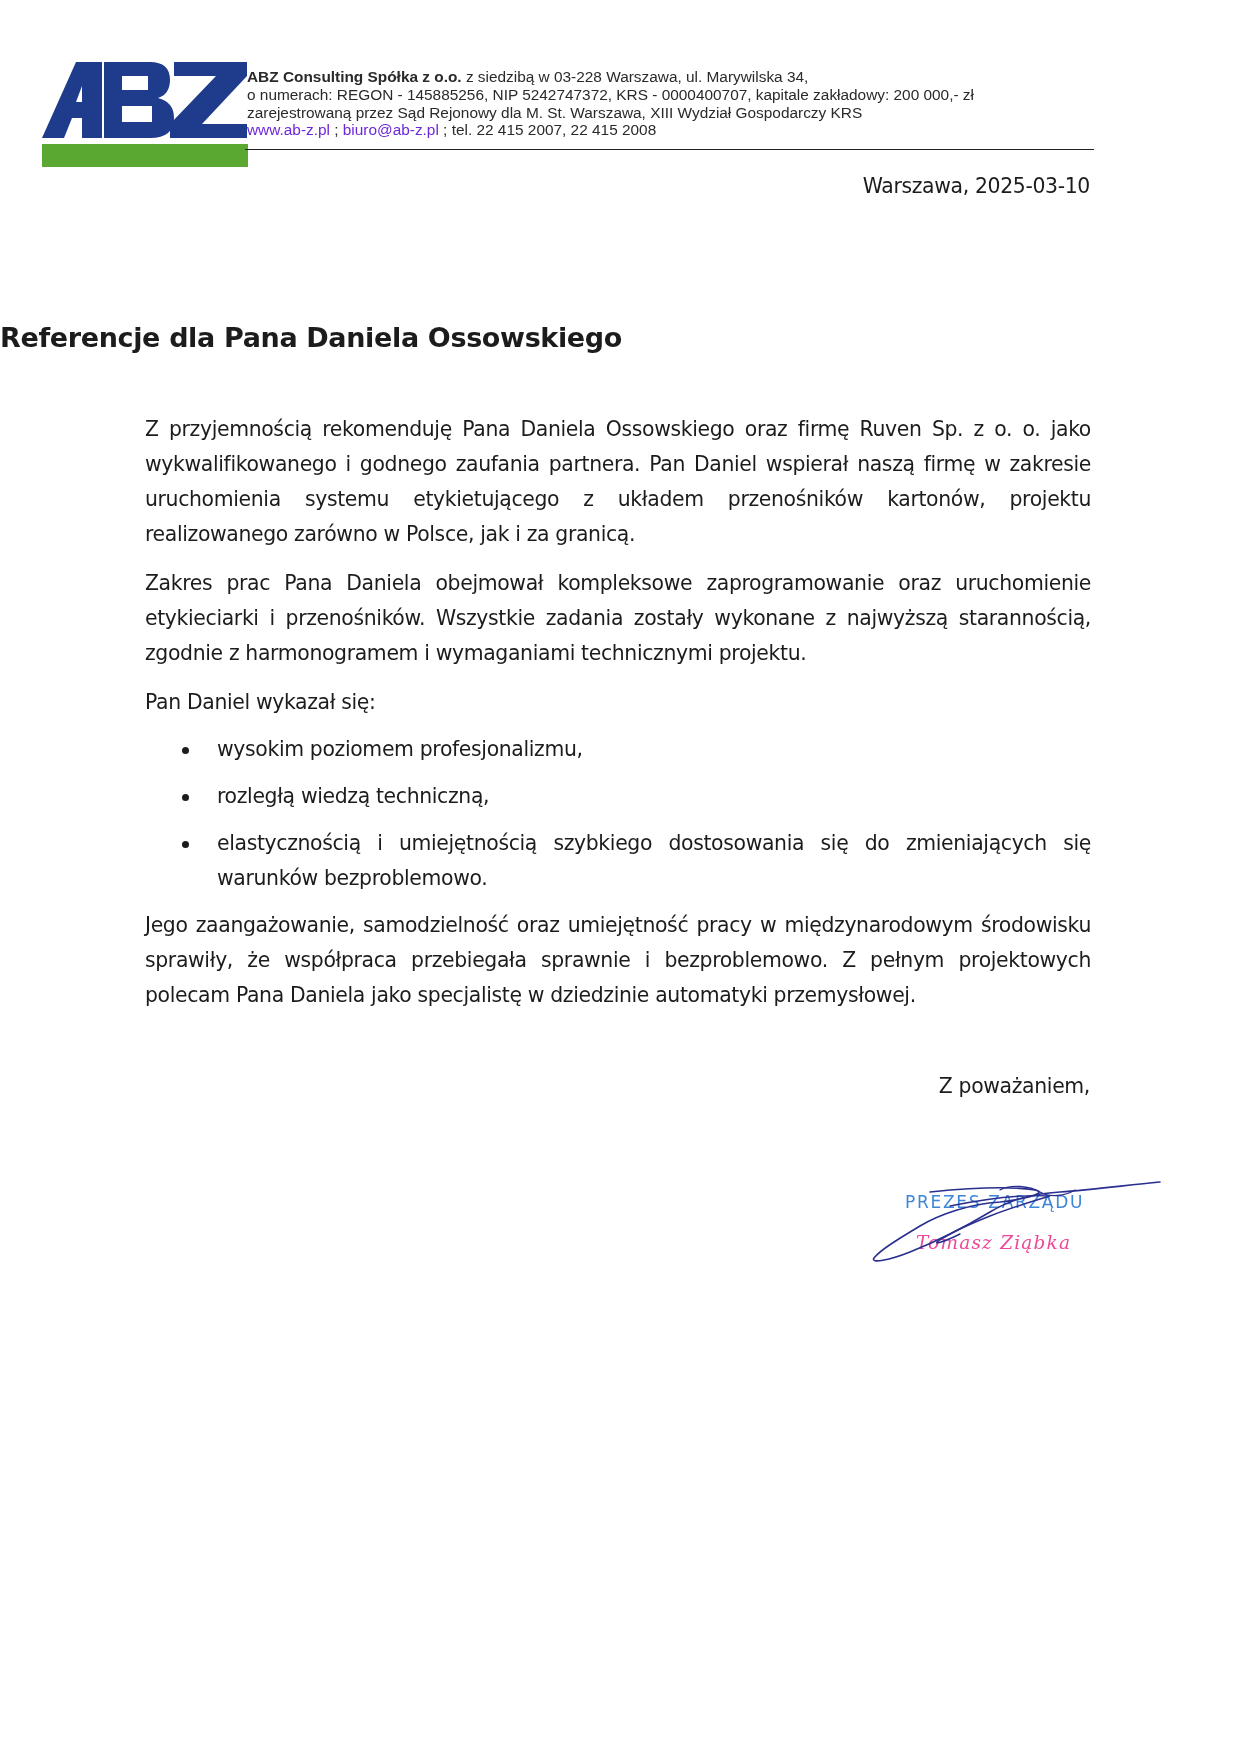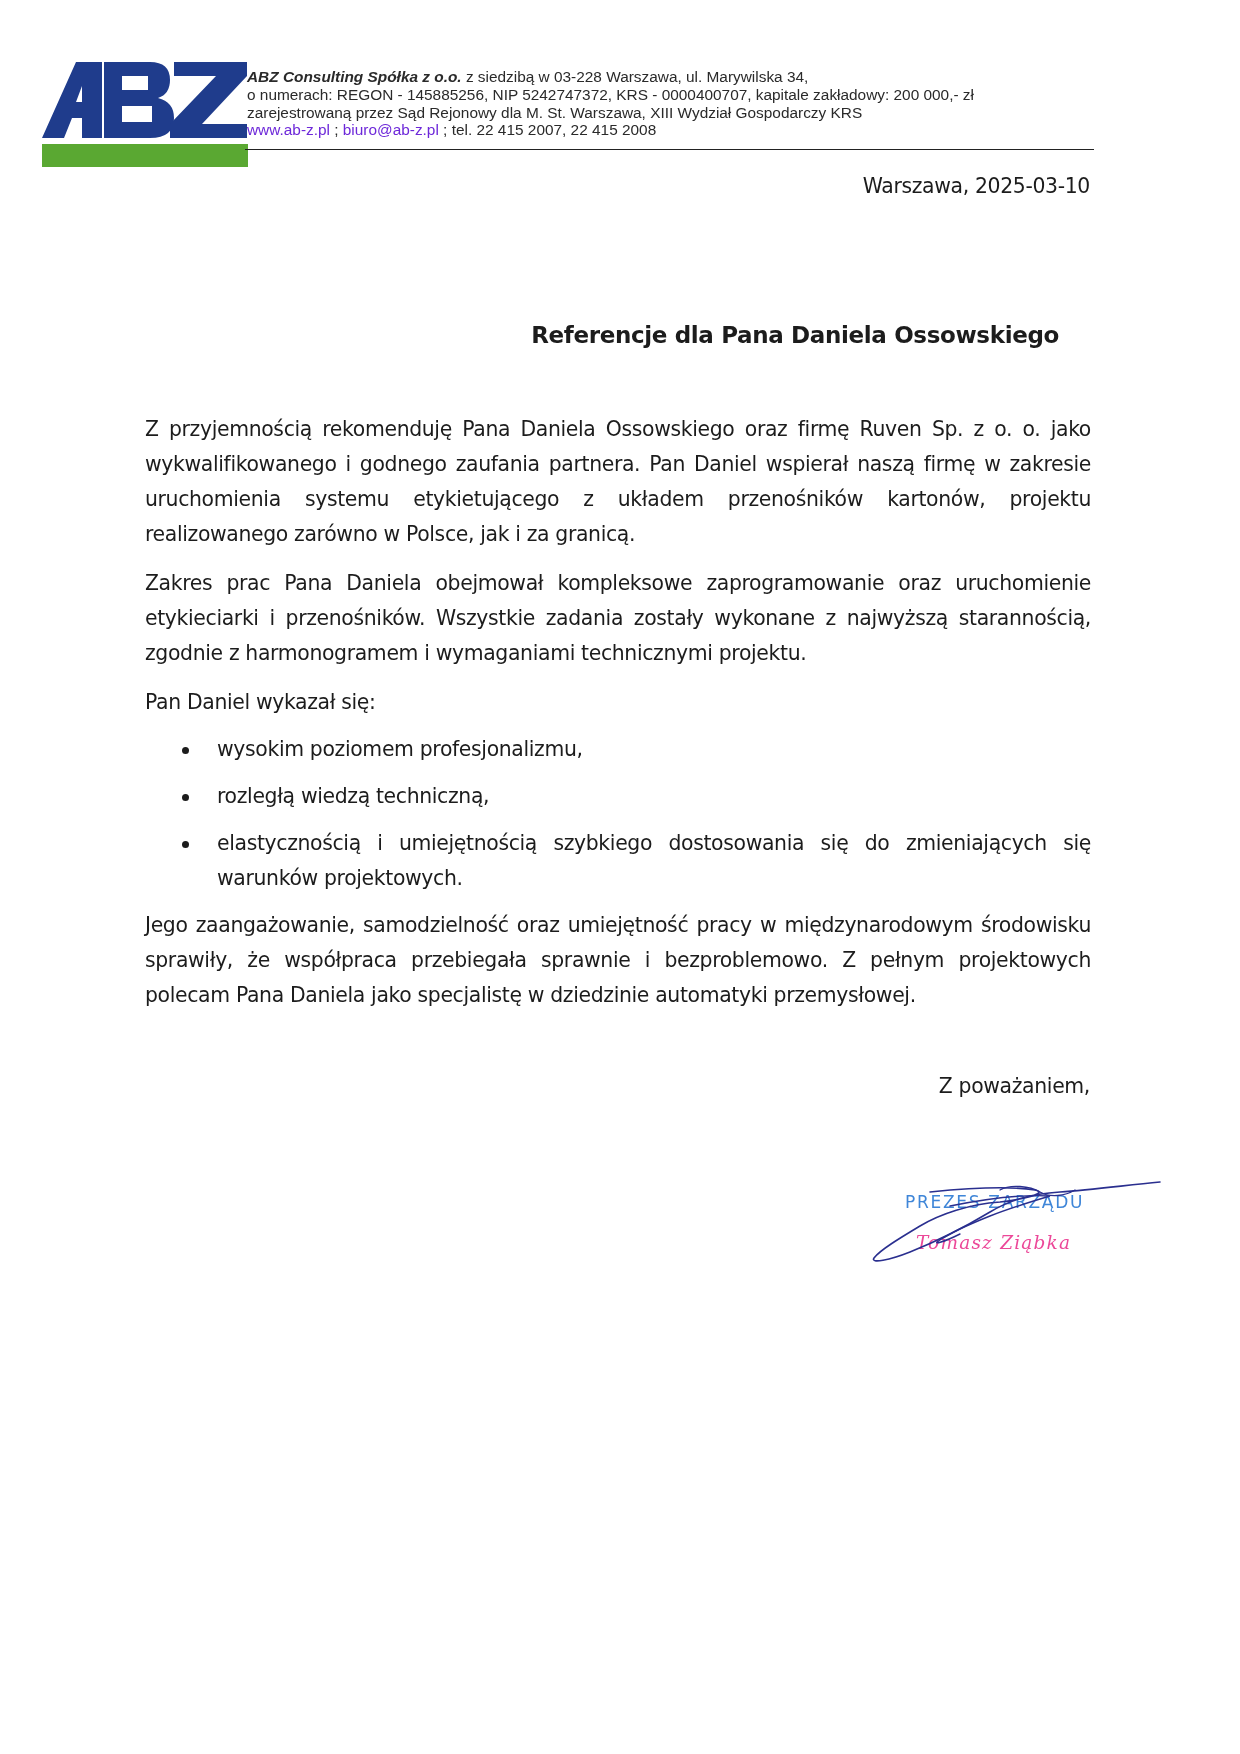--- a/index.html
+++ b/index.html
@@ -6,29 +6,29 @@
   body { width: 1240px; height: 1754px; position: relative; overflow: hidden; font-family: "Liberation Sans", sans-serif; color: #1a1a1a; }
   .abs { position: absolute; }
 
   
   #logo { left: 42px; top: 60px; width: 206px; height: 108px; }
   #logo svg { display: block; }
 
   
   #company-info { left: 247px; top: 68px; width: 850px; font-family: "Liberation Sans", sans-serif; font-size: 15.4px; line-height: 17.8px; color: #2a2a2a; }
   #company-info .line { white-space: nowrap; }
-  #company-info .bold { font-weight: bold; font-style: italic; }
+  #company-info .bold { font-weight: bold; }
   #company-info a { color: #6d28d9; }
   #header-rule { left: 245px; top: 149px; width: 849px; height: 0; border-top: 1.6px solid #222; }
 
   
   .letter { font-family: "DejaVu Sans", sans-serif; font-size: 20.4px; color: #1c1c1c; letter-spacing: -0.35px; }
 
   #date { right: 150px; top: 174px; text-align: right; white-space: nowrap; }
-  #title { left: 0; width: 1059px; top: 322px; text-align: right; font-weight: bold; font-size: 23px; }
+  #title { left: 0; width: 1059px; top: 322px; text-align: left; font-weight: bold; font-size: 27px; }
 
   #body { left: 145px; top: 412px; width: 946px; line-height: 35px; }
   #body p { margin: 0 0 14px 0; text-align: justify; text-align-last: left; }
   #body p.tight { margin-bottom: 12px; }
   #body ul { margin: 0 0 12px 0; padding: 0; list-style: none; }
   #body li { position: relative; padding-left: 72px; margin-bottom: 12px; text-align: justify; text-align-last: left; }
   #body li .bullet { position: absolute; left: 37px; top: 15px; width: 7px; height: 7px; border-radius: 50%; background: #1c1c1c; }
 
   #closing { right: 150px; top: 1074px; white-space: nowrap; text-align: center; }
 
@@ -68,21 +68,21 @@
 
 <div id="title" class="abs letter">Referencje dla Pana Daniela Ossowskiego</div>
 
 <div id="body" class="abs letter">
   <p>Z przyjemnością rekomenduję Pana Daniela Ossowskiego oraz firmę Ruven Sp. z o. o. jako wykwalifikowanego i godnego zaufania partnera. Pan Daniel wspierał naszą firmę w zakresie uruchomienia systemu etykietującego z układem przenośników kartonów, projektu realizowanego zarówno w Polsce, jak i za granicą.</p>
   <p>Zakres prac Pana Daniela obejmował kompleksowe zaprogramowanie oraz uruchomienie etykieciarki i przenośników. Wszystkie zadania zostały wykonane z najwyższą starannością, zgodnie z harmonogramem i wymaganiami technicznymi projektu.</p>
   <p class="tight">Pan Daniel wykazał się:</p>
   <ul>
     <li><span class="bullet"></span><span>wysokim poziomem profesjonalizmu,</span></li>
     <li><span class="bullet"></span><span>rozległą wiedzą techniczną,</span></li>
-    <li><span class="bullet"></span><span>elastycznością i umiejętnością szybkiego dostosowania się do zmieniających się warunków projektowych.</span></li>
+    <li><span class="bullet"></span><span>elastycznością i umiejętnością szybkiego dostosowania się do zmieniających się warunków bezproblemowo.</span></li>
   </ul>
   <p>Jego zaangażowanie, samodzielność oraz umiejętność pracy w międzynarodowym środowisku sprawiły, że współpraca przebiegała sprawnie i bezproblemowo. Z pełnym projektowych polecam Pana Daniela jako specjalistę w dziedzinie automatyki przemysłowej.</p>
 </div>
 
 <div id="closing" class="abs letter">Z poważaniem,</div>
 
 <div id="stamp-title" class="abs">PREZES ZARZĄDU</div>
 <div id="stamp-name" class="abs">Tomasz Ziąbka</div>
 
 <div id="signature" class="abs">

